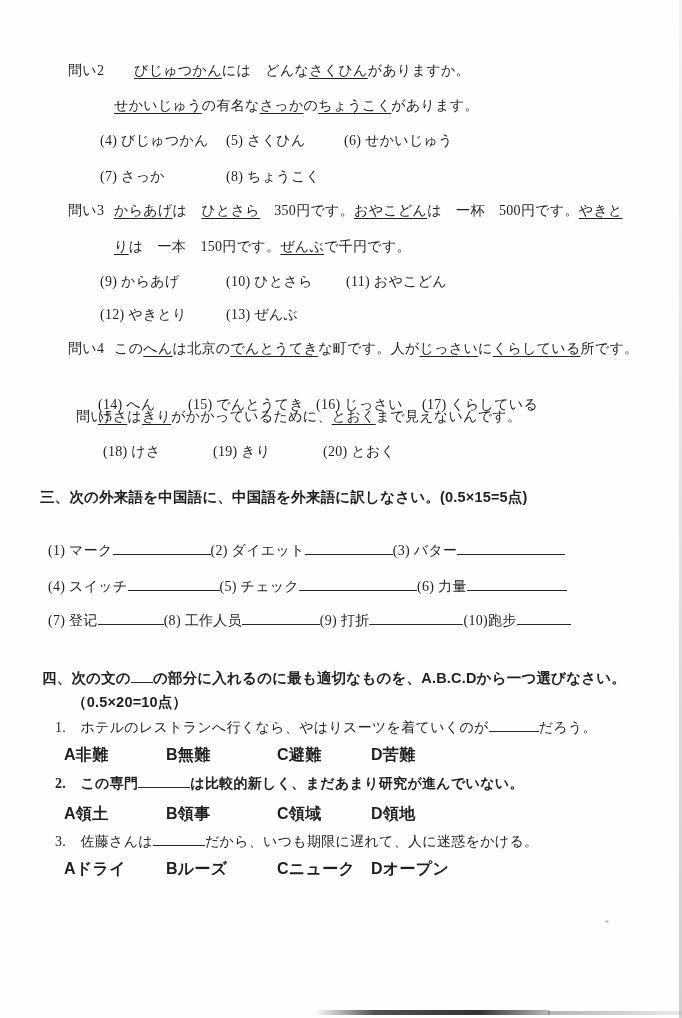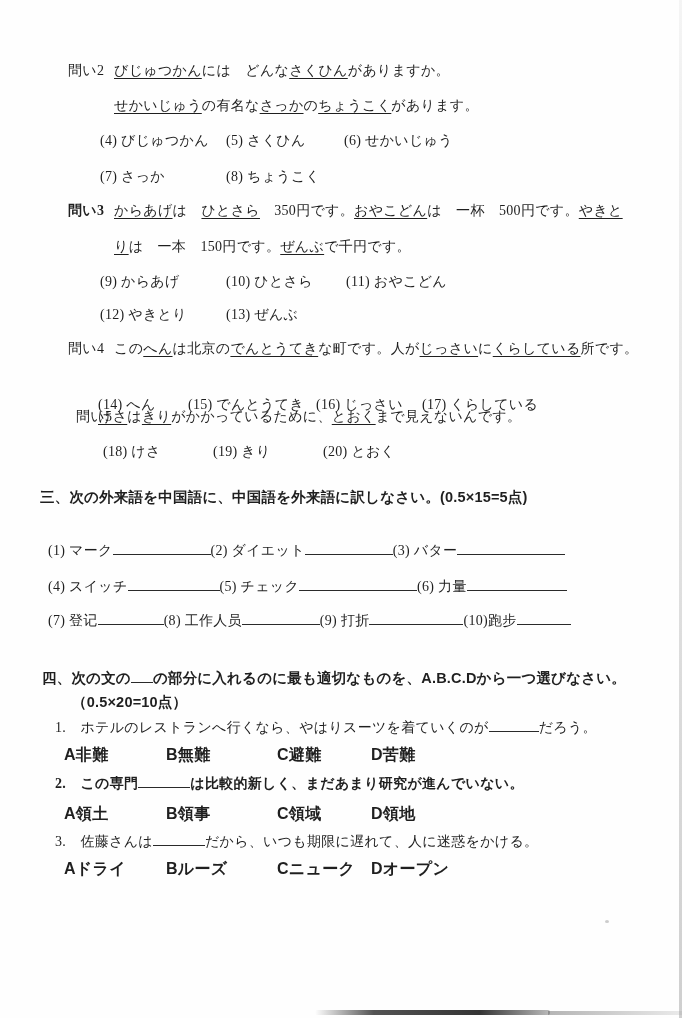--- a/index.html
+++ b/index.html
@@ -91,25 +91,25 @@
     height: 3px;
     background: rgba(170,170,170,0.6);
     border-radius: 50%;
   }
 </style>
 </head>
 <body>
 
 <div class="page" style="color: rgb(31, 31, 31); background: rgb(254, 254, 254);">
   <div>
-      <div class="line" style="left: 68px; top: 62px;"><span class="col" style="width: 46px;">問い2</span><span class="u">びじゅつかん</span><span>には　どんな</span><span class="u">さくひん</span><span>がありますか。</span></div>
+      <div class="line" style="left: 68px; top: 62px;"><span class="col" style="width: 66px;">問い2</span><span class="u">びじゅつかん</span><span>には　どんな</span><span class="u">さくひん</span><span>がありますか。</span></div>
       <div class="line" style="left: 114px; top: 97px;"><span class="u">せかいじゅう</span><span>の有名な</span><span class="u">さっか</span><span>の</span><span class="u">ちょうこく</span><span>があります。</span></div>
       <div class="line" style="left: 100px; top: 132px;"><span class="col" style="width: 126px;">(4) びじゅつかん</span><span class="col" style="width: 118px;">(5) さくひん</span><span>(6) せかいじゅう</span></div>
       <div class="line" style="left: 100px; top: 168px;"><span class="col" style="width: 126px;">(7) さっか</span><span>(8) ちょうこく</span></div>
-      <div class="line" style="left: 68px; top: 202px;"><span class="col" style="width: 46px; font-weight: bold;">問い3</span><span class="u">からあげ</span><span>は　</span><span class="u">ひとさら</span><span>　350円です。</span><span class="u">おやこどん</span><span>は　一杯　500円です。</span><span class="u">やきと</span></div>
+      <div class="line" style="left: 68px; top: 202px;"><span class="col" style="width: 46px;">問い3</span><span class="u">からあげ</span><span>は　</span><span class="u">ひとさら</span><span>　350円です。</span><span class="u">おやこどん</span><span>は　一杯　500円です。</span><span class="u">やきと</span></div>
       <div class="line" style="left: 114px; top: 238px;"><span class="u">り</span><span>は　一本　150円です。</span><span class="u">ぜんぶ</span><span>で千円です。</span></div>
       <div class="line" style="left: 100px; top: 273px;"><span class="col" style="width: 126px;">(9) からあげ</span><span class="col" style="width: 120px;">(10) ひとさら</span><span>(11) おやこどん</span></div>
       <div class="line" style="left: 100px; top: 306px;"><span class="col" style="width: 126px;">(12) やきとり</span><span>(13) ぜんぶ</span></div>
       <div class="line" style="left: 68px; top: 340px;"><span class="col" style="width: 46px;">問い4</span><span>この</span><span class="u">へん</span><span>は北京の</span><span class="u">でんとうてき</span><span>な町です。人が</span><span class="u">じっさい</span><span>に</span><span class="u">くらしている</span><span>所です。</span></div>
       <div class="line" style="left: 98px; top: 396px;"><span class="col" style="width: 90px;">(14) へん</span><span class="col" style="width: 128px;">(15) でんとうてき</span><span class="col" style="width: 106px;">(16) じっさい</span><span>(17) くらしている</span></div>
       <div class="line" style="left: 68px; top: 408px;"><span class="col" style="width: 22px; margin-left: 8px;">問い5</span><span class="u">けさ</span><span>は</span><span class="u">きり</span><span>がかかっているために、</span><span class="u">とおく</span><span>まで見えないんです。</span></div>
       <div class="line" style="left: 103px; top: 443px;"><span class="col" style="width: 110px;">(18) けさ</span><span class="col" style="width: 110px;">(19) きり</span><span>(20) とおく</span></div>
       <div class="line h" style="left: 40px; top: 488px;"><span>三、次の外来語を中国語に、中国語を外来語に訳しなさい。(0.5×15=5点)</span></div>
       <div class="line" style="left: 48px; top: 541px;"><span>(1) マーク</span><span class="blank" style="width: 98px;"></span><span>(2) ダイエット</span><span class="blank" style="width: 88px;"></span><span>(3) バター</span><span class="blank" style="width: 108px;"></span></div>
       <div class="line" style="left: 48px; top: 577px;"><span>(4) スイッチ</span><span class="blank" style="width: 92px;"></span><span>(5) チェック</span><span class="blank" style="width: 118px;"></span><span>(6) 力量</span><span class="blank" style="width: 100px;"></span></div>

